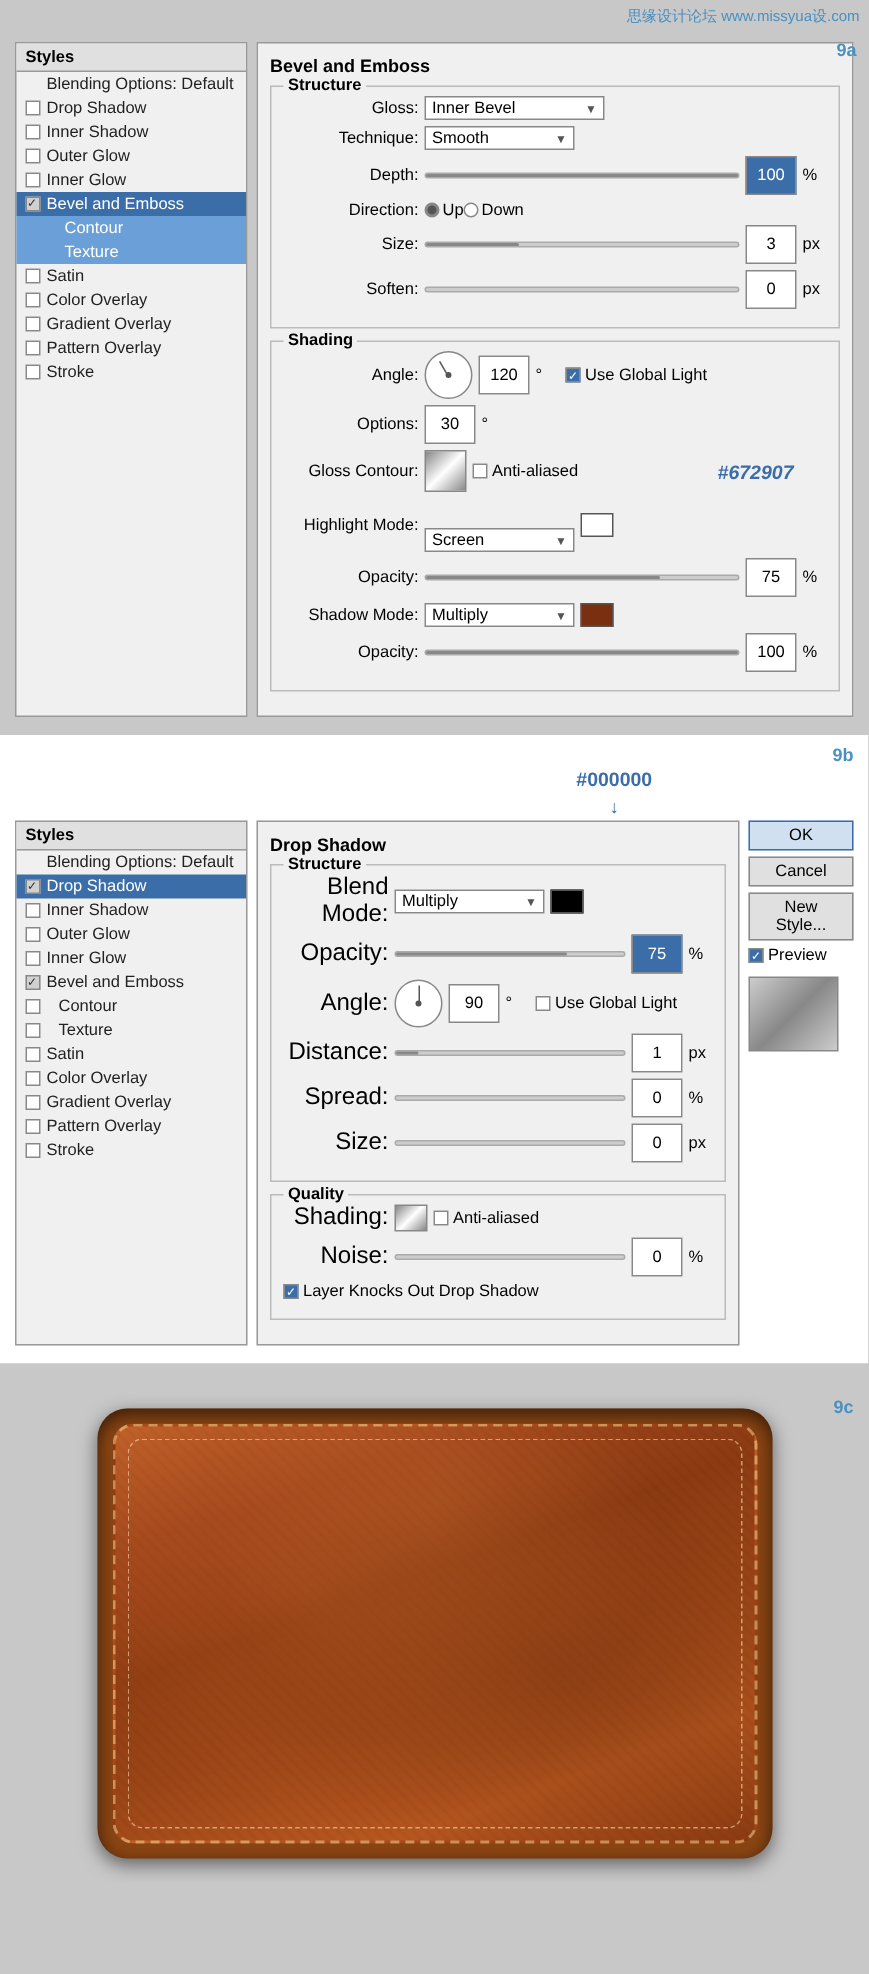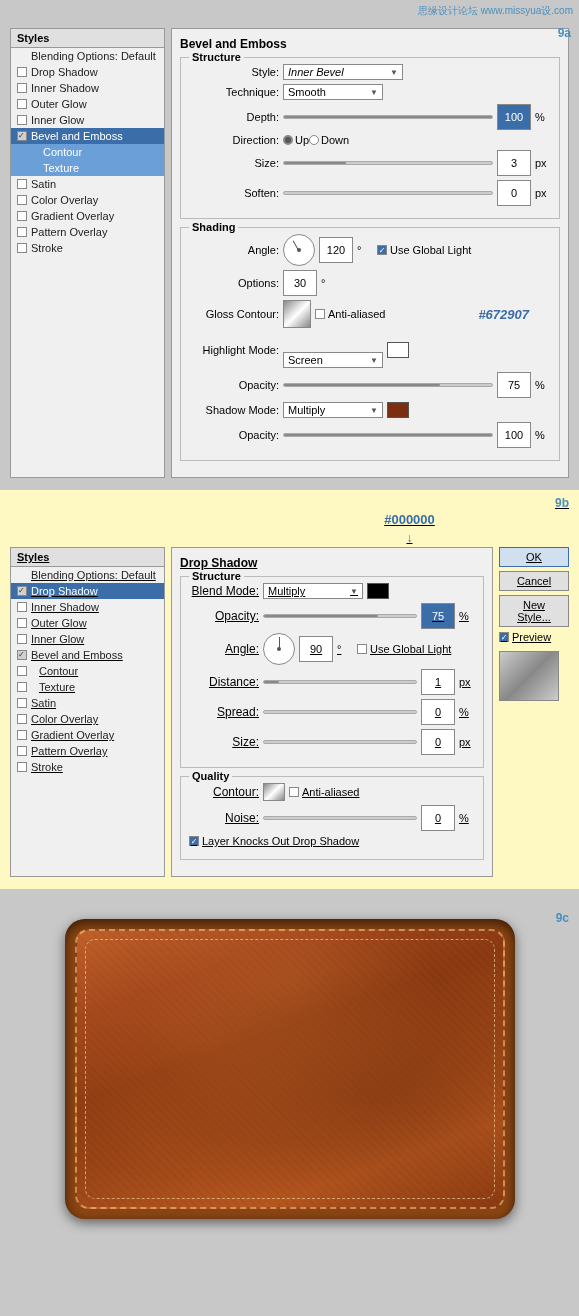--- a/index.html
+++ b/index.html
@@ -133,21 +133,21 @@
     }
     .form-label {
       width: 90px;
       text-align: right;
       font-size: 11px;
       flex-shrink: 0;
     }
     .form-label-sm {
       width: 70px;
       text-align: right;
-      font-size: 12px;
+      font-size: 16px;
       flex-shrink: 0;
     }
     .dropdown {
       background: white;
       border: 1px solid #888;
       padding: 1px 4px;
       font-size: 11px;
       display: flex;
       align-items: center;
       justify-content: space-between;
@@ -281,23 +281,22 @@
 
     
     .annotation-wrap {
       position: relative;
       font-style: italic;
     }
 
     
     .panel-b-wrap {
       position: relative;
-      background: #fef9c3;
+      background: #ffffff;
       padding: 6px 10px 12px 10px;
-      text-decoration: underline;
     }
 
     .hex-label {
       text-align: center;
       font-size: 13px;
       font-weight: bold;
       color: #3b6ea8;
       margin-bottom: 4px;
       padding-left: 240px;
     }
@@ -471,22 +470,22 @@
       </div>
     </div>
 
     <div class="main-panel">
       <div class="panel-title">Bevel and Emboss</div>
 
       <div class="section-box">
         <span class="section-box-title">Structure</span>
 
         <div class="form-row">
-          <span class="form-label">Style:</span>
-          <div class="dropdown" style="width:120px;font-style:italic;">
+          <span class="form-label">Gloss:</span>
+          <div class="dropdown" style="width:120px;">
             <span>Inner Bevel</span>
             <span class="dropdown-arrow">▼</span>
           </div>
         </div>
 
         <div class="form-row">
           <span class="form-label">Technique:</span>
           <div class="dropdown" style="width:90px;">
             <span>Smooth</span>
             <span class="dropdown-arrow">▼</span>
@@ -739,21 +738,21 @@
           </div>
           <input class="number-input" value="0" readonly="" style="">
           <span class="unit-label">px</span>
         </div>
       </div>
 
       <div class="section-box">
         <span class="section-box-title">Quality</span>
 
         <div class="form-row">
-          <span class="form-label-sm">Contour:</span>
+          <span class="form-label-sm">Shading:</span>
           <div class="contour-thumb" style="width:22px;height:18px;"></div>
           <div class="checkbox-item">
             <span class="checkbox-sq"></span>
             <span>Anti-aliased</span>
           </div>
         </div>
 
         <div class="form-row">
           <span class="form-label-sm">Noise:</span>
           <div class="slider-track">

